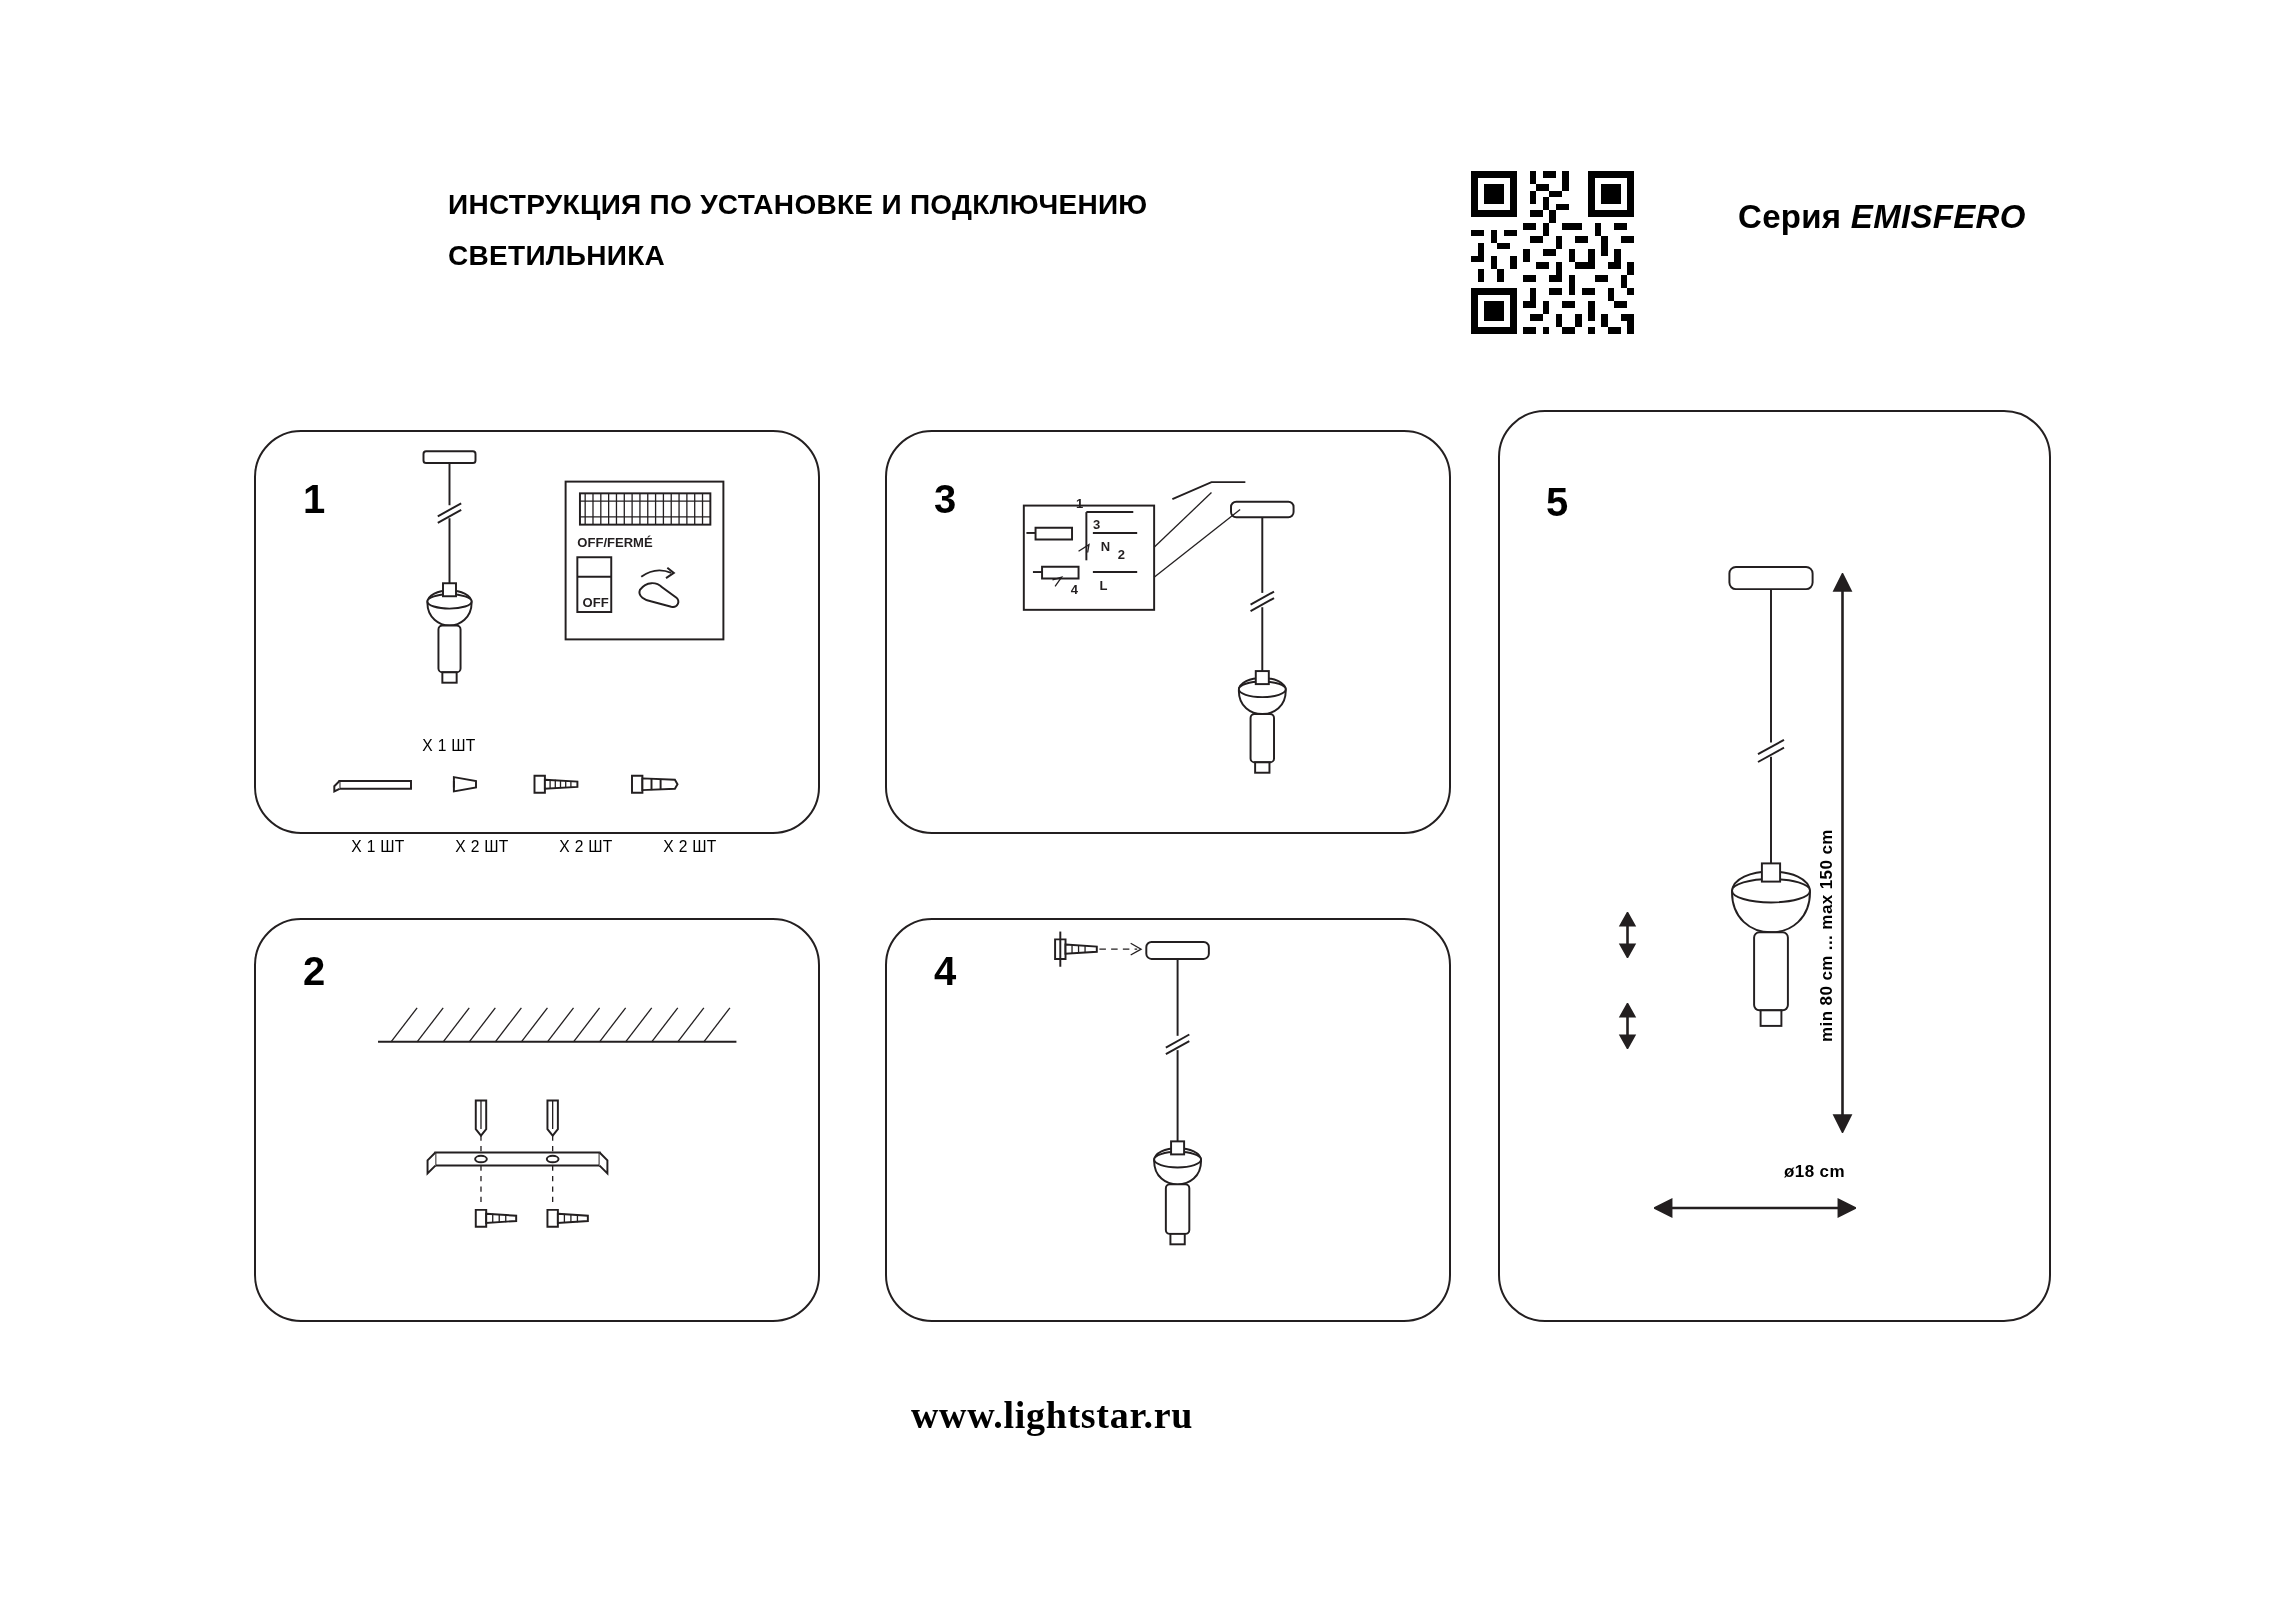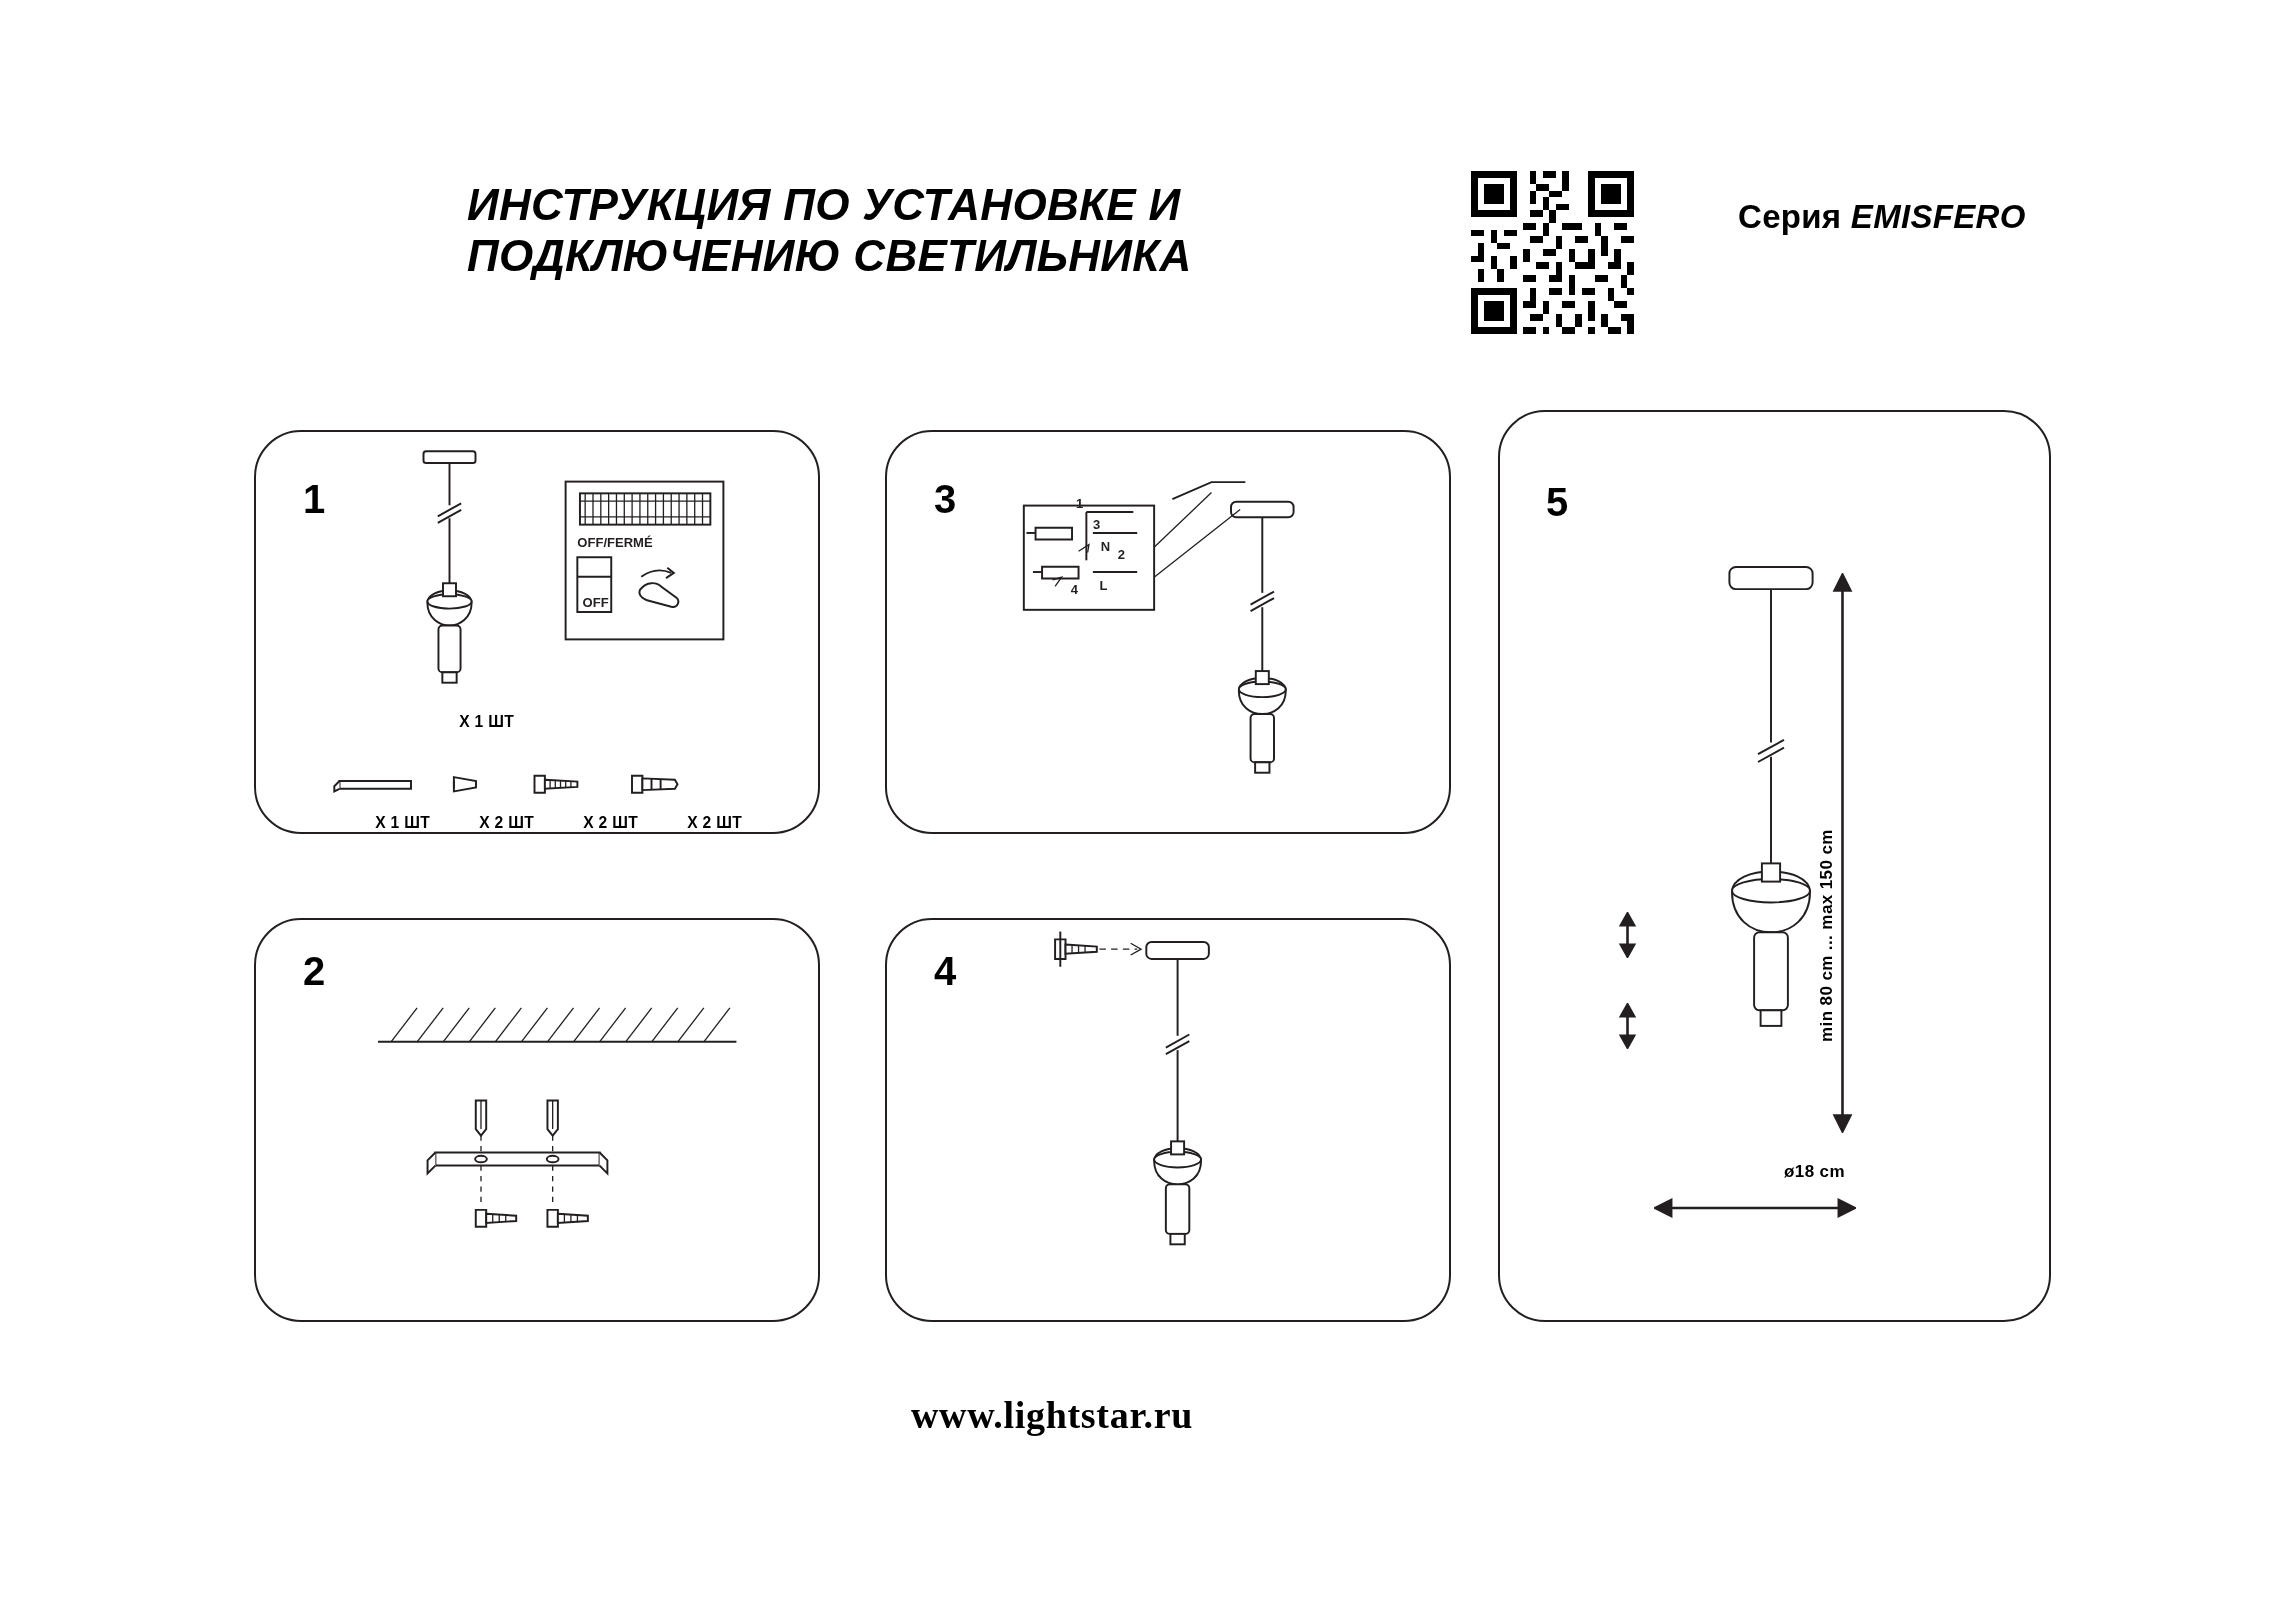--- a/index.html
+++ b/index.html
@@ -59,28 +59,27 @@
     height: 11.7px;
     display: flex;
   }
   .logo-flag span { flex: 1 1 33.33%; }
   .flag-g { background: #009246; }
   .flag-w { background: #ffffff; }
   .flag-r { background: #ce2b37; }
 
   .title {
     position: absolute;
-    left: 220px;
+    left: 201px;
     top: 13px;
     width: 859px;
     font-weight: bold;
-    font-size: 44px;
+    font-size: 28px;
     line-height: 51px;
     letter-spacing: 0.3px;
-    font-style: italic;
   }
 
   .qr {
     position: absolute;
     left: 1224px;
     top: 5.2px;
     width: 163px;
     height: 163px;
   }
 
@@ -123,24 +122,25 @@
   .num2 { left: 303px;  top: 951px; }
   .num3 { left: 934px; top: 479px; }
   .num4 { left: 934px; top: 951px; }
   .num5 { left: 1546px; top: 482px; }
 
   svg { display: block; }
   .sv { position: absolute; }
 
   .cap {
     position: absolute;
-    font-weight: bold;
+    font-weight: normal;
     font-size: 15.6px;
-    text-align: right;
+    text-align: center;
     letter-spacing: 0.3px;
+    margin-top: 24px;
   }
 
   .dim-label {
     position: absolute;
     font-weight: bold;
     font-size: 17px;
     letter-spacing: 0.4px;
   }
   .dim-vert {
     transform: rotate(-90deg);

